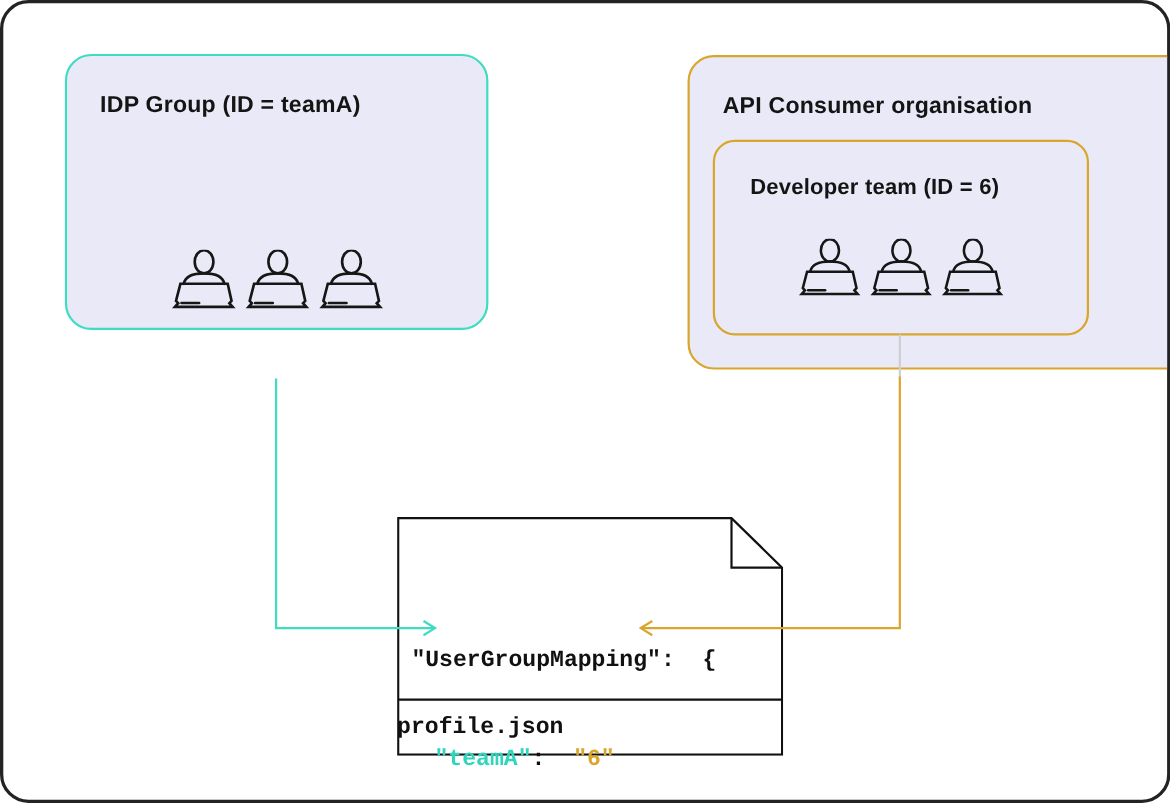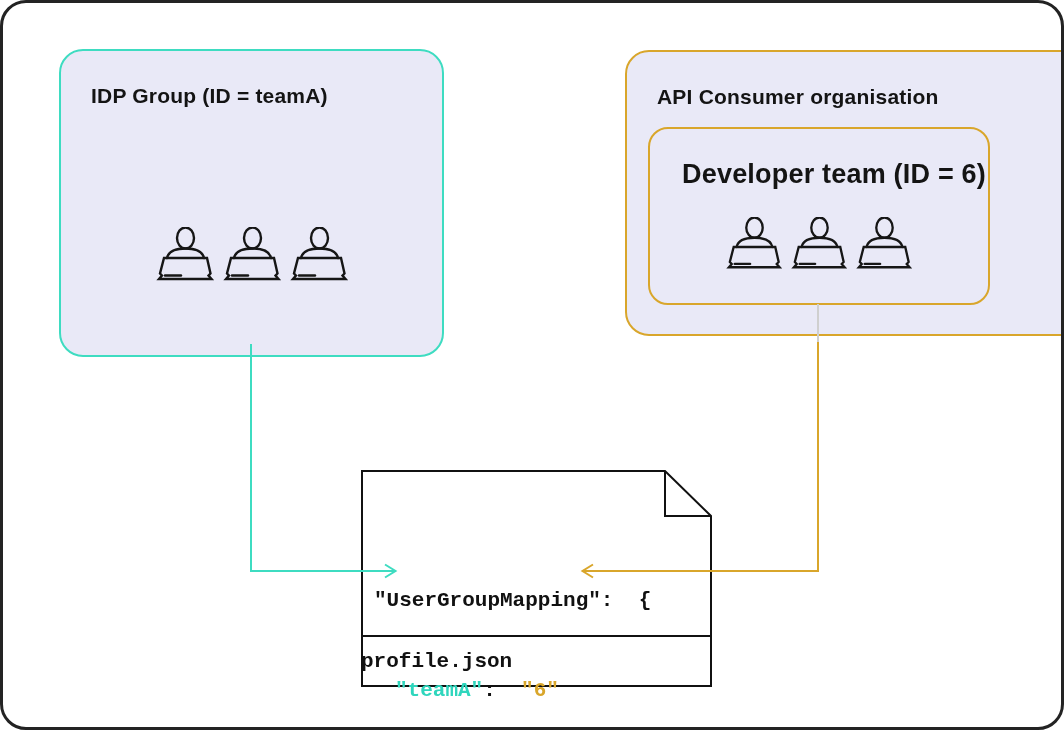--- a/index.html
+++ b/index.html
@@ -9,30 +9,30 @@
     position:absolute; inset:0; box-sizing:border-box;
     border:3px solid #232323; border-radius:26px; background:#ffffff;
     overflow:hidden;
   }
 
   
   .gbox {
     position:absolute; box-sizing:border-box;
     background:#e9e9f7; border-radius:24px;
   }
-  .gbox.idp  { left:56px;  top:46px; width:385px; height:308px; border:2px solid #3edcc1; }
+  .gbox.idp  { left:56px;  top:46px; width:385px; height:251px; border:2px solid #3edcc1; }
   .gbox.org  { left:622px; top:47px; width:466px; height:286px; border:2px solid #d9a62b; }
   .gbox.team { left:21px;  top:75px; width:342px; height:178px; border:2px solid #d9a62b; border-radius:20px; background:#e9e9f7; }
 
   .box-title {
     position:absolute; left:30px; top:33px;
     font-size:21px; font-weight:700; color:#141414; letter-spacing:0.2px;
     white-space:nowrap;
   }
-  .gbox.team .box-title { left:32px; top:30px; font-size:27px; }
+  .gbox.team .box-title { left:32px; top:30px; font-size:20px; }
 
   .member-row {
     position:absolute; left:0; right:0; display:flex; justify-content:center;
   }
   .gbox.idp  .member-row { top:176px; gap:7px; }
   .gbox.team .member-row { top:88px;  gap:7px; }
   .member-icon { width:60px; height:60px; display:block; }
   .gbox.team .member-icon { width:58px; height:58px; }
   .member-icon path, .member-icon ellipse {
     fill:none; stroke:#161616; stroke-width:2.4; stroke-linecap:round; stroke-linejoin:miter;

